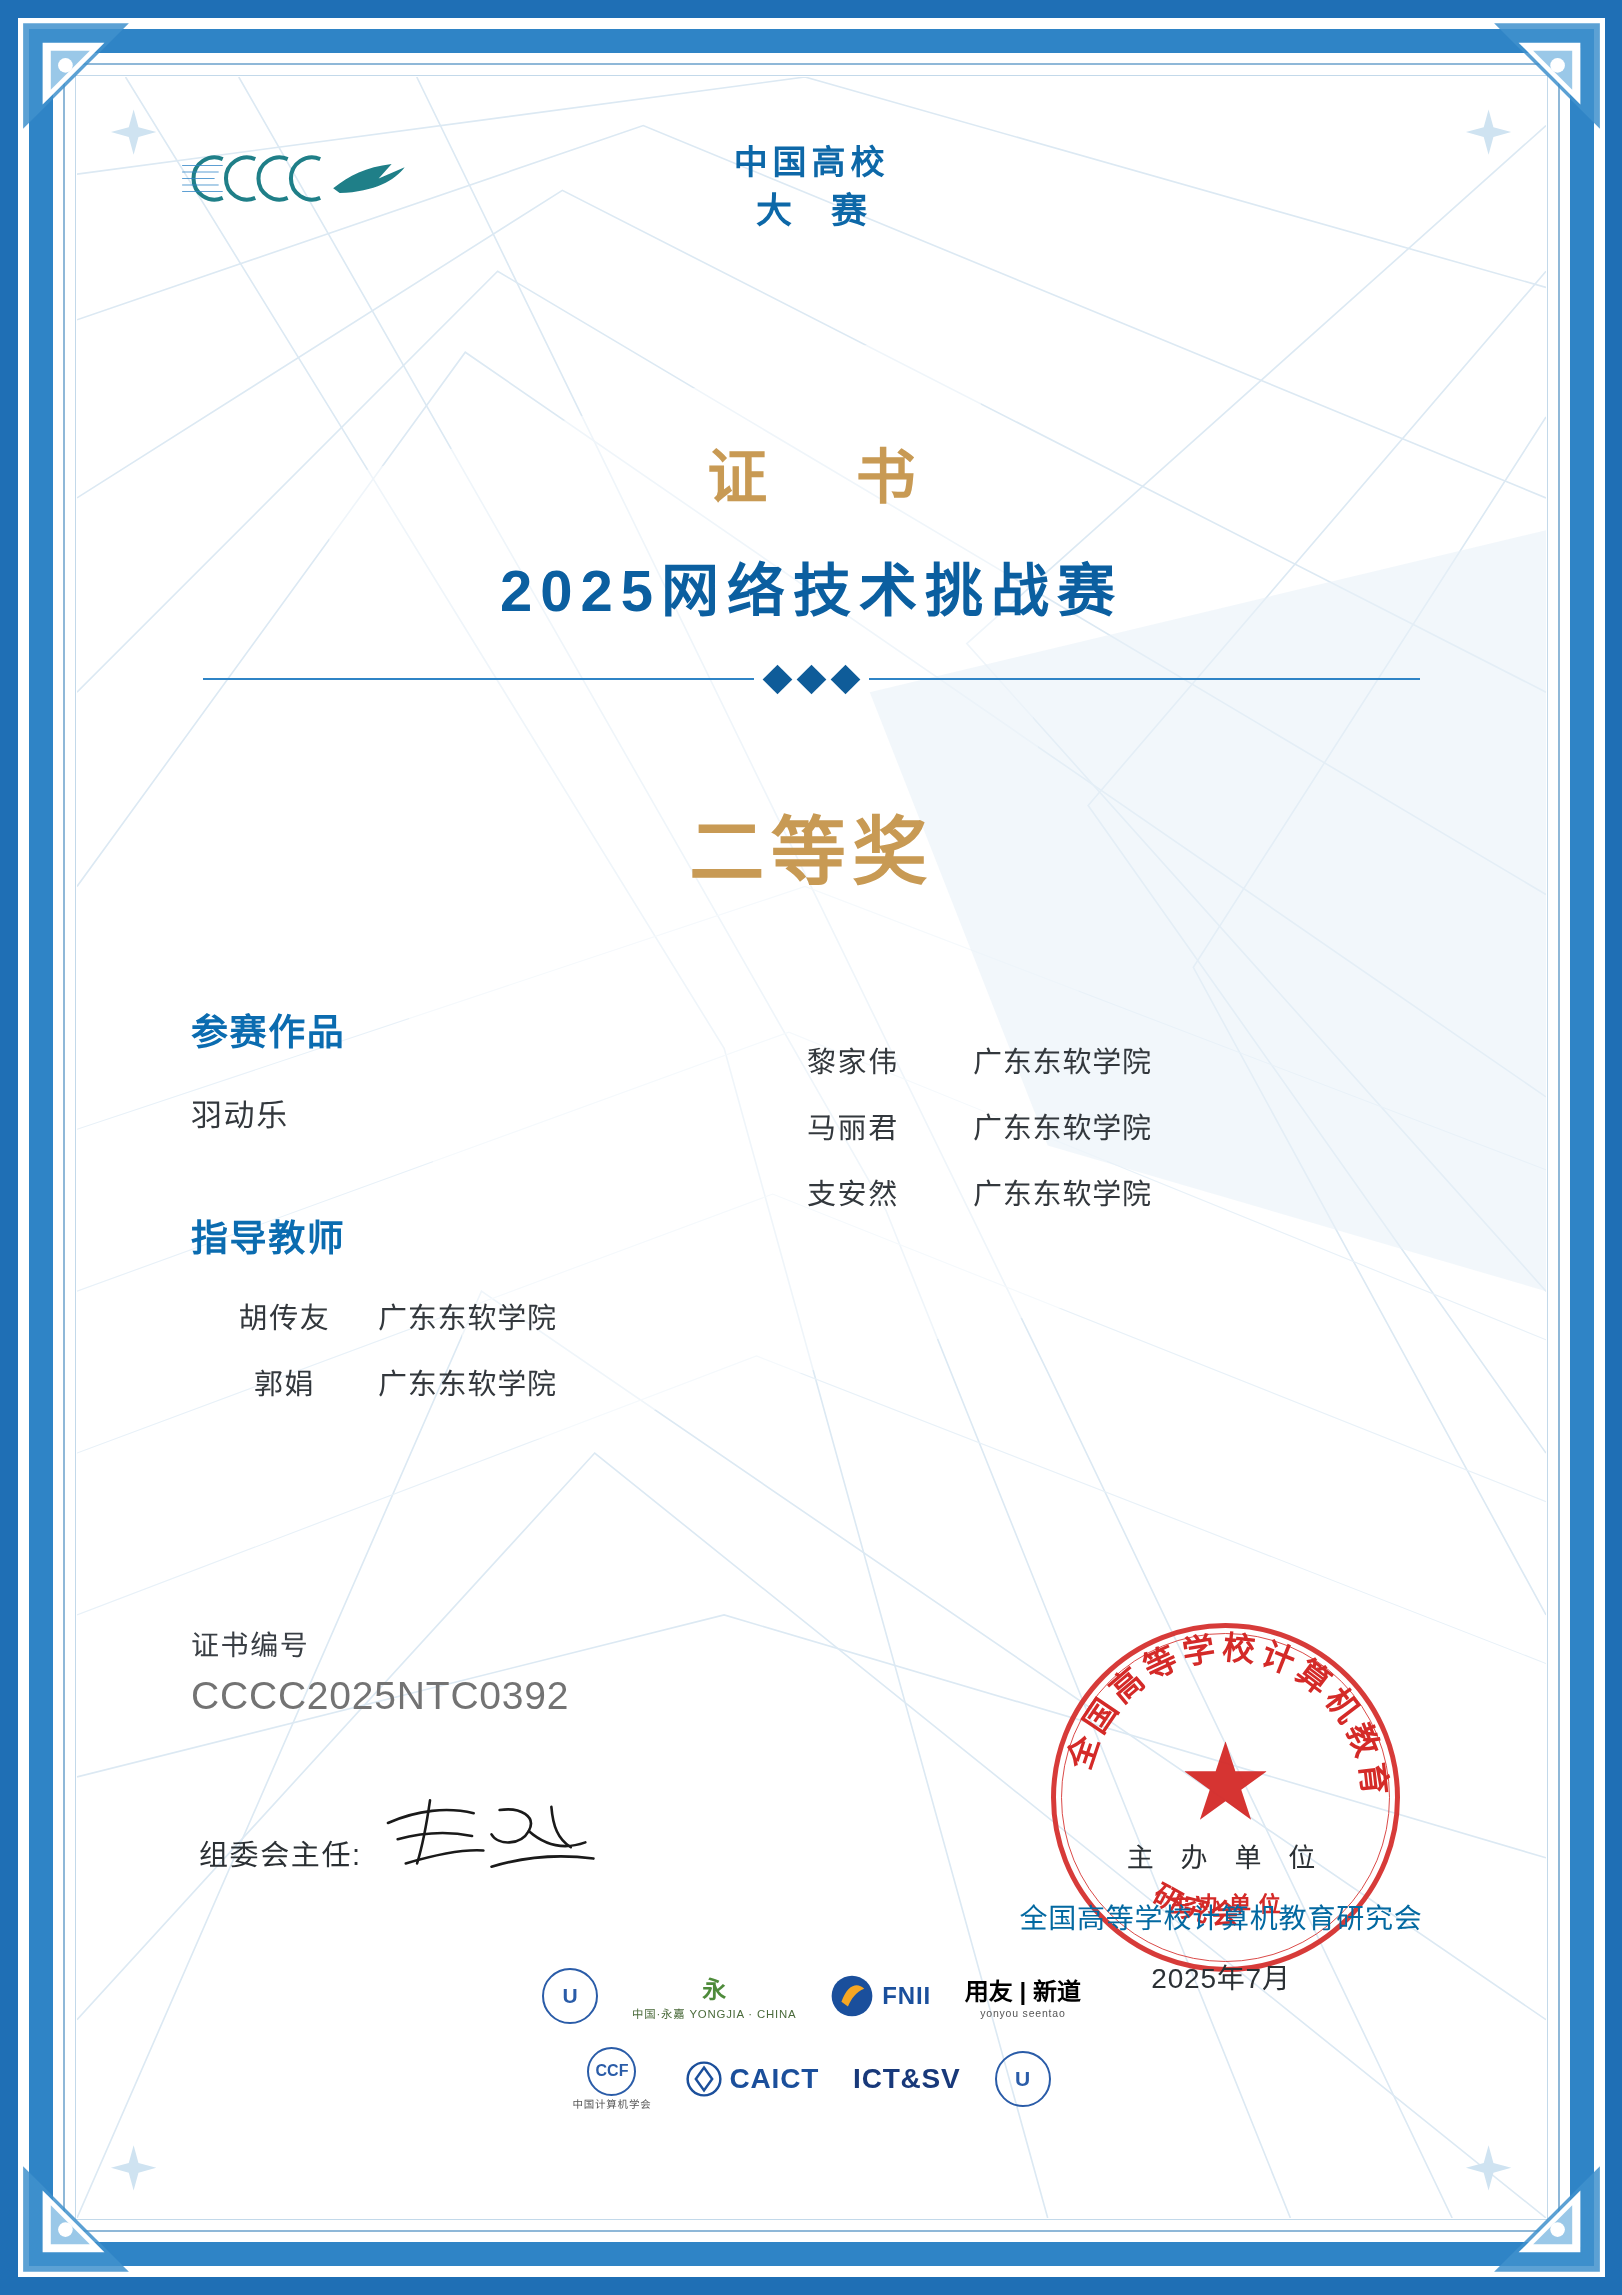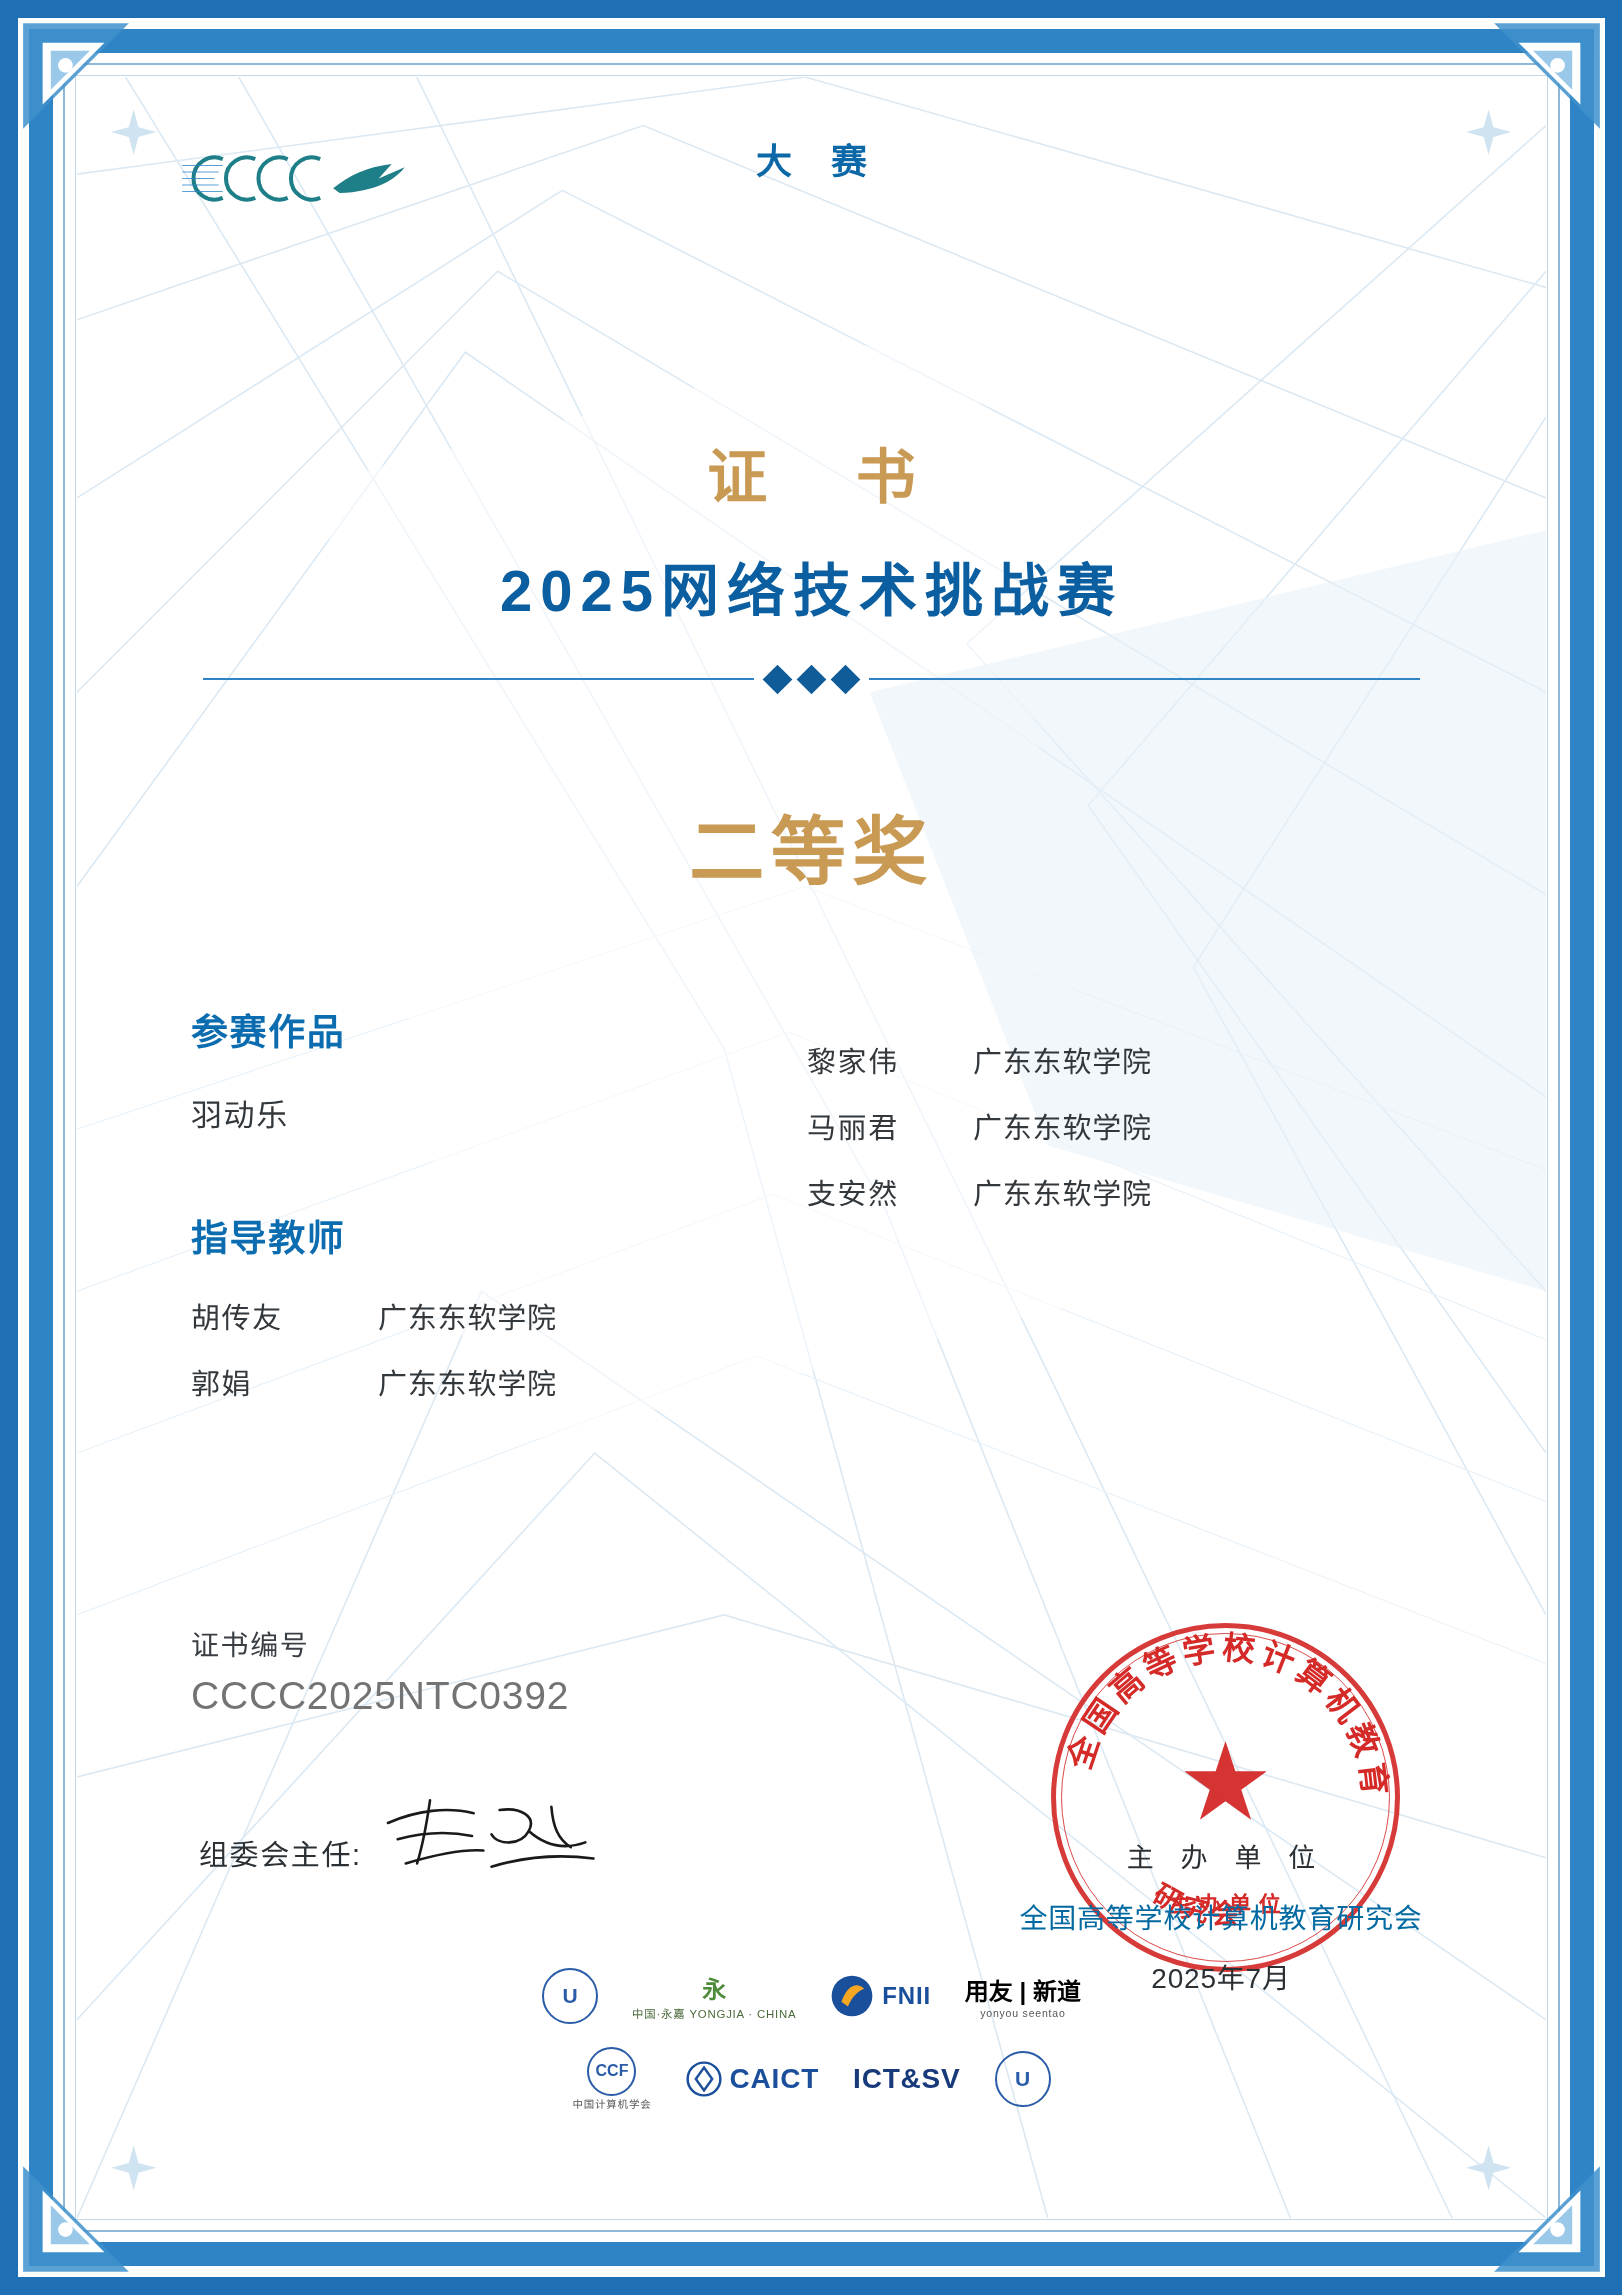--- a/index.html
+++ b/index.html
@@ -232,20 +232,21 @@
     margin-top: 34px;
     font-size: 31px;
     color: #33383d;
     letter-spacing: 1.6px;
   }
   .teacher-head {
     margin-top: 73px;
   }
   .teacher-list {
     margin-top: 32px;
+    text-align: center;
   }
   .teacher-list .entry-row { margin-bottom: 24px; }
   .student-list {
     margin-top: 36px;
   }
   .student-list .entry-row { margin-bottom: 24px; }
   .student-list .entry-name { width: 166px; }
 
   
   .cert-no {
@@ -516,20 +517,21 @@
         <path d="M10 24 H60"></path>
           <path d="M10 32 H55"></path>
           <path d="M10 40 H50"></path>
         <path d="M10 48 H55"></path>
           <path d="M10 56 H60"></path>
       </g>
       <path d="M196 52 C216 36 236 26 268 22 L252 40 L284 26 C272 42 248 56 204 58 Z" fill="#1f7f88"></path>
     </svg>
 
     <div class="main-logo">
+      <div class="logo-top-line">中国高校</div>
       <div class="logo-bottom-line">大赛</div>
     </div>
 
     <div class="title-zhengshu">证 书</div>
     <div class="title-event">2025网络技术挑战赛</div>
 
     <div class="divider">
       <span class="line"></span>
       <span class="dia"></span>
       <span class="dia"></span>

